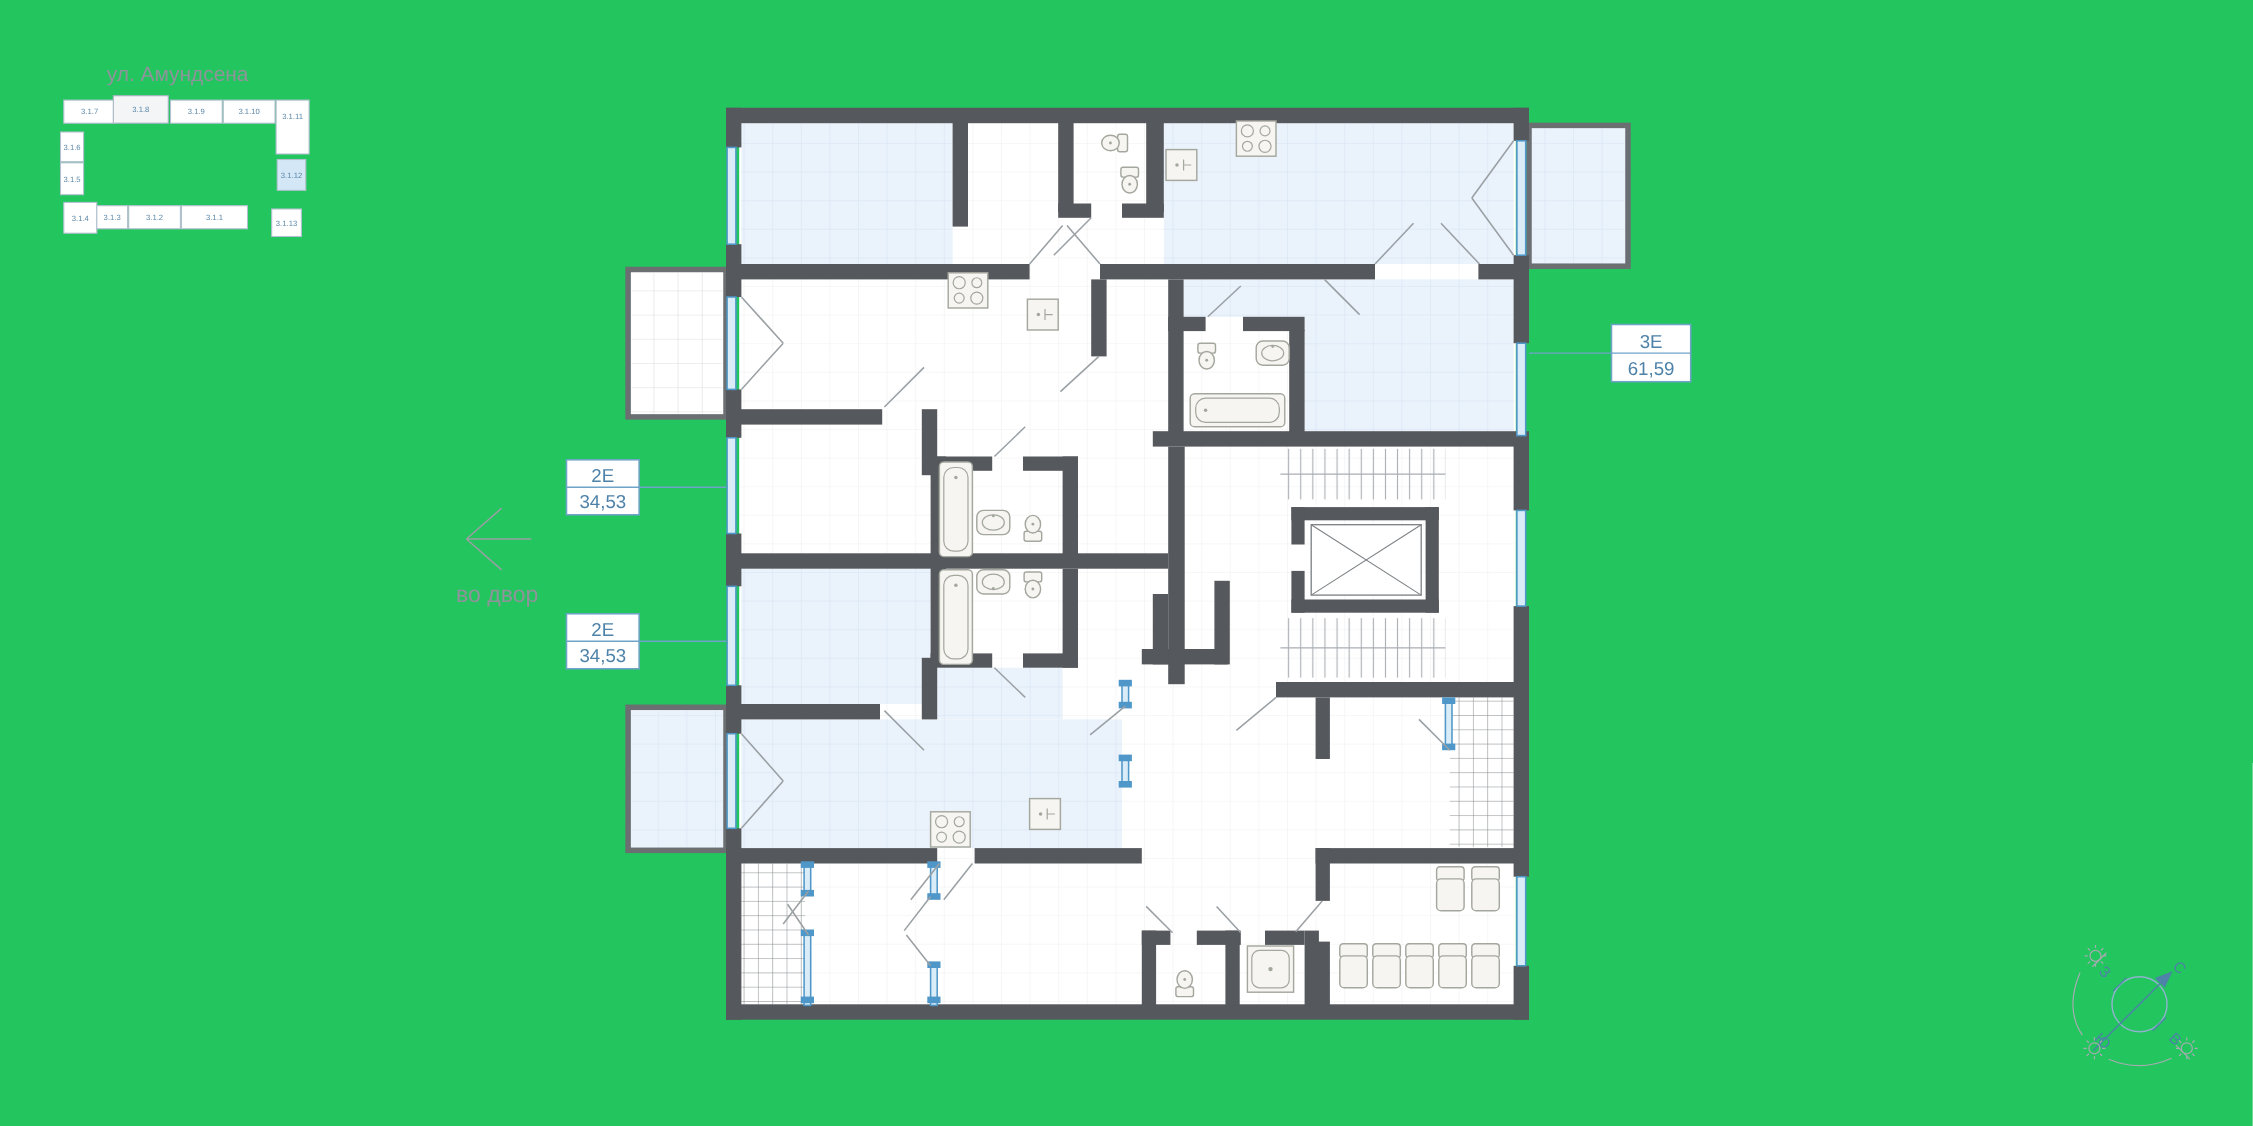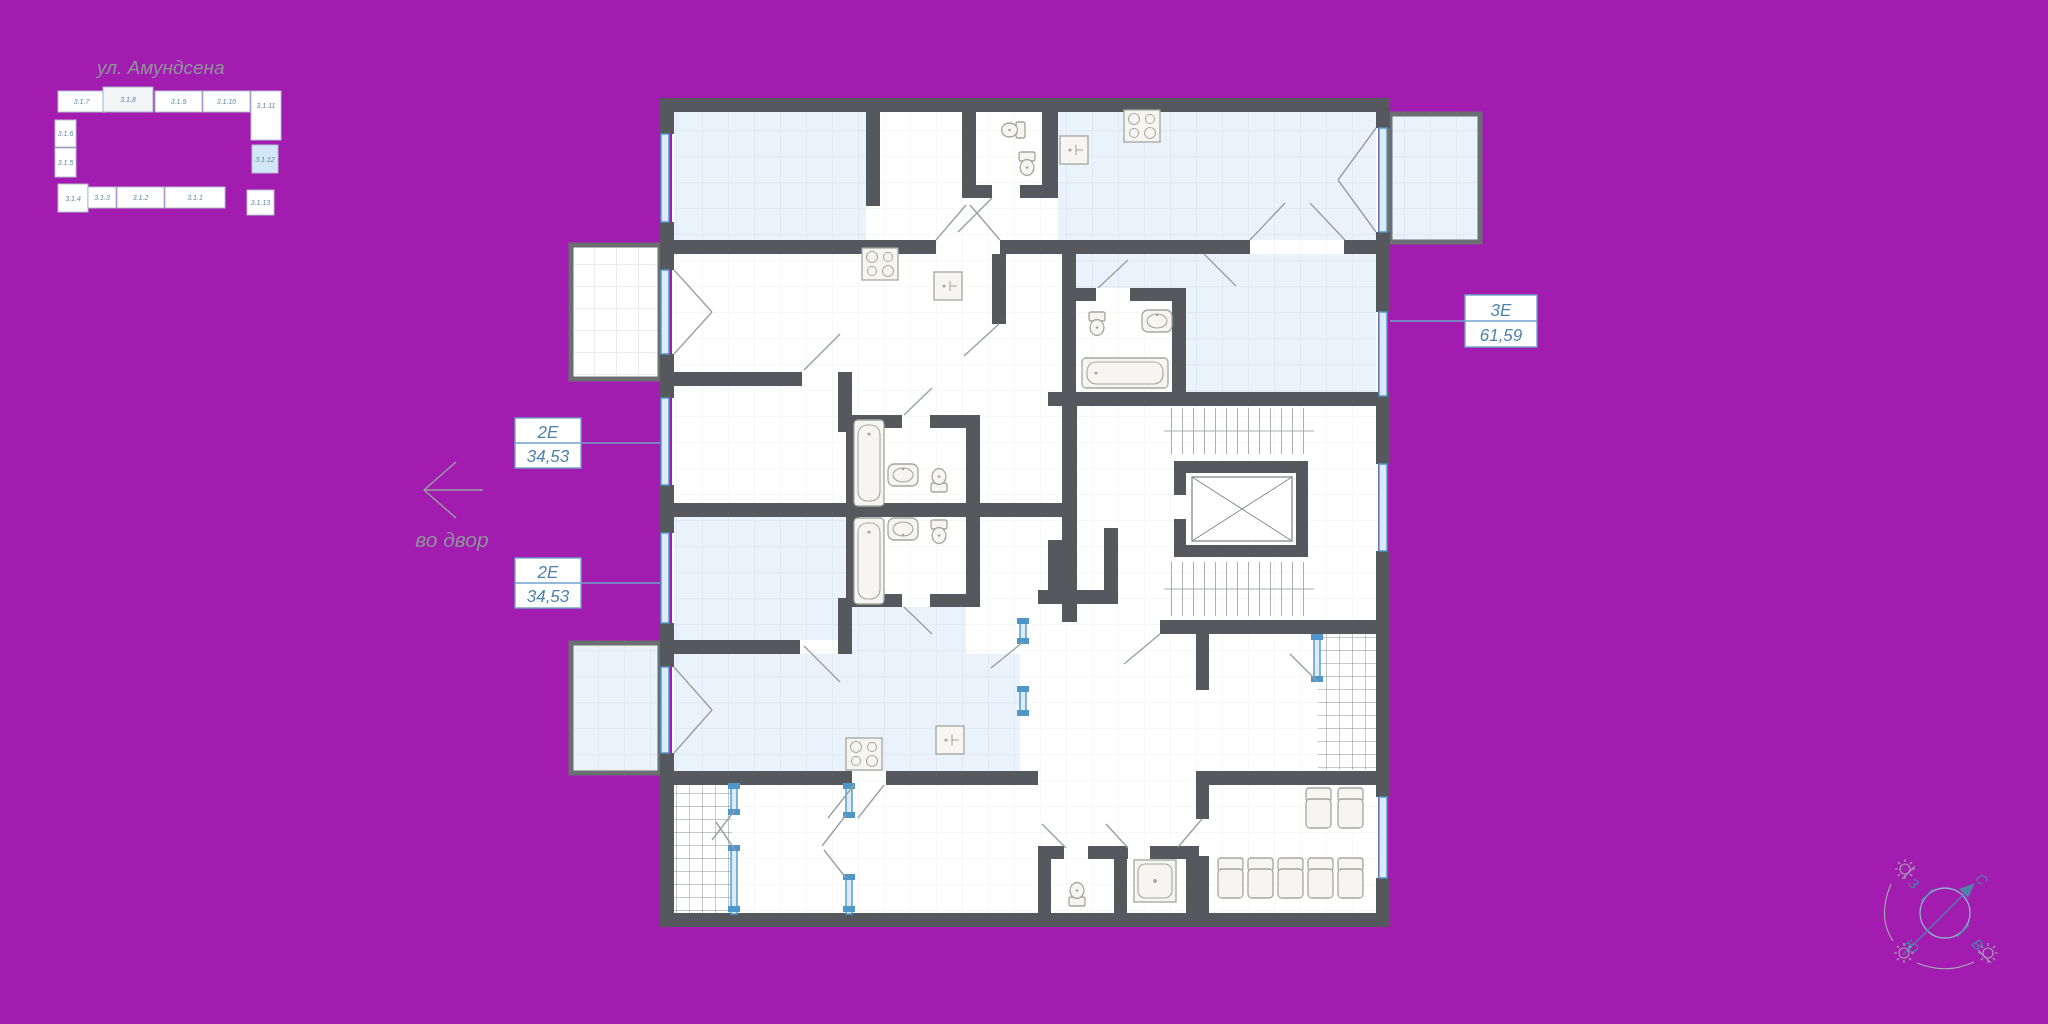--- a/index.html
+++ b/index.html
@@ -1,17 +1,17 @@
 <!DOCTYPE html>
 <html><head>
 <meta charset="utf-8">
 <style>
   html,body{margin:0;padding:0;background:#ffffff;}
-  .stage{position:relative;width:2048px;height:1024px;background:#a21caf;overflow:hidden;
-         font-family:"Liberation Sans",sans-serif;font-style:italic;}
+  .stage{position:relative;width:2048px;height:1024px;background:#22c55e;overflow:hidden;
+         font-family:"Liberation Sans",sans-serif;}
   svg{position:absolute;left:0;top:0;}
   svg text{font-family:"Liberation Sans",sans-serif;}
   .w{fill:#55585c;}
   .dl{stroke:#9aa0a4;stroke-width:1.4;fill:none;}
   .ldr{stroke:#6fa3c8;stroke-width:1.3;fill:none;}
   .gz{fill:#d9ecf8;stroke:#4f97c8;stroke-width:1.4;}
   .gpost{fill:#4f97c8;}
   .fx{fill:#f6f5f1;stroke:#a4a79e;stroke-width:1.3;}
   .fxl{stroke:#a4a79e;stroke-width:1.1;fill:none;}
   .callout-box{fill:#ffffff;stroke:#6fa3c8;stroke-width:1.4;}

